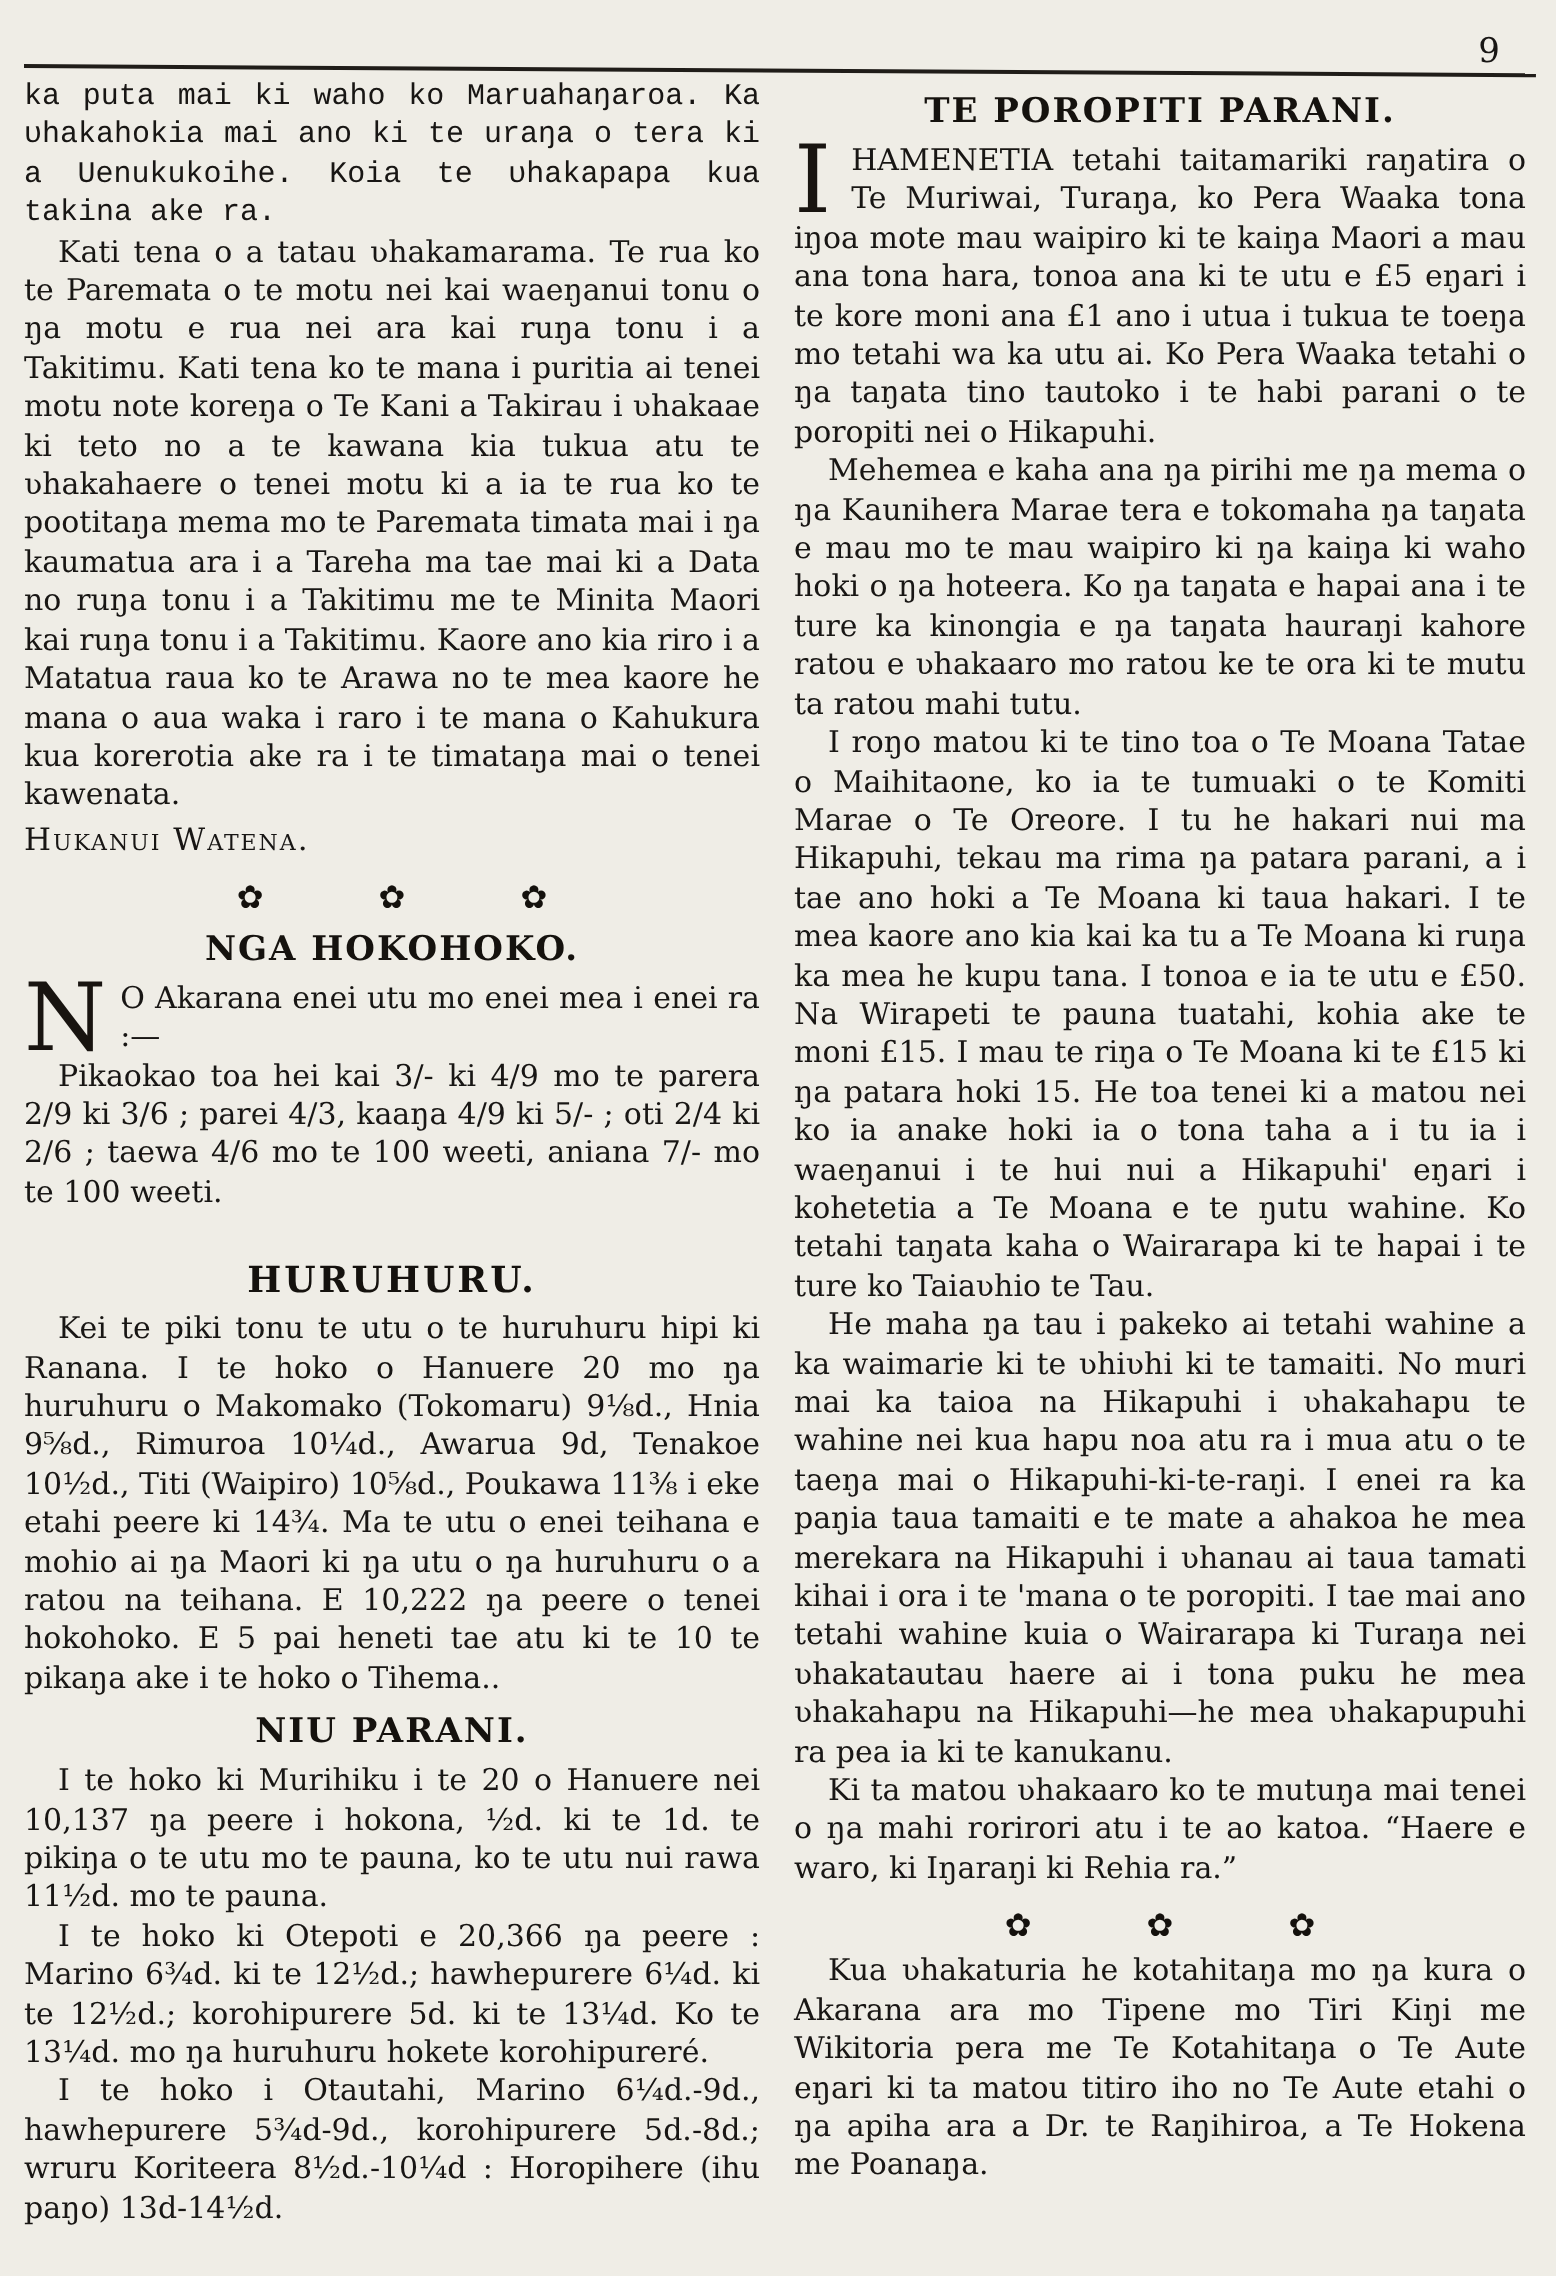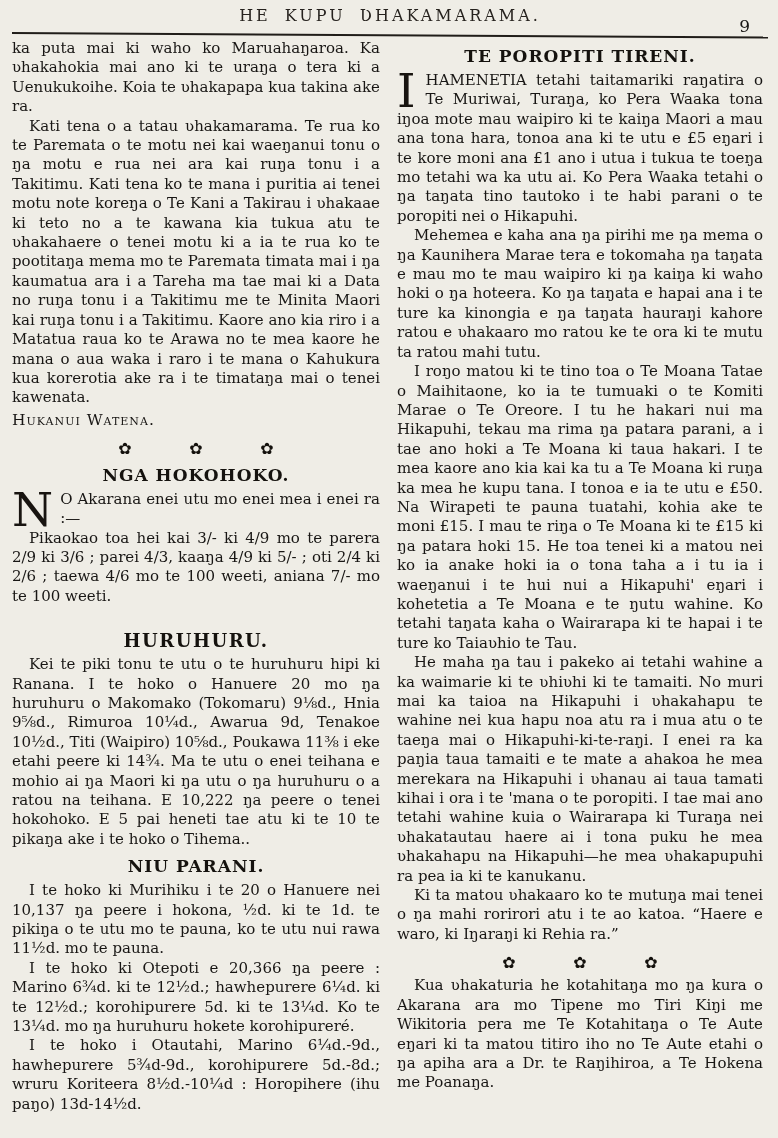--- a/index.html
+++ b/index.html
@@ -35,21 +35,21 @@
   .columns{display:flex;gap:17px;margin-top:5px;}
   .col{width:368px;box-sizing:border-box;}
   .col.right{width:366px;}
   p{
     margin:0;
     font-size:15px;
     line-height:19.4px;
     text-align:justify;
     text-indent:17px;
   }
-  p.noindent{text-indent:0;}
+  p.noindent{text-indent:0;font-family:Liberation Mono, monospace;}
   .signature{
     padding-right:38px;
     font-variant:small-caps;
     letter-spacing:1px;
     font-size:15.5px;
     line-height:20px;
     margin-top:2px;
   }
   .note{
     text-align:center;
@@ -93,21 +93,20 @@
   }
   .dropcap.narrow{padding-right:10px;}
   .dc-para{text-indent:0;}
 </style>
 </head>
 <body>
 
 <div class="page">
 
   <div class="masthead">
-    <div class="title">HE KUPU ƲHAKAMARAMA.</div>
     <div class="pageno">9</div>
   </div>
   <hr class="rule">
 
   <div class="columns">
 
     <div class="col left">
       <p class="noindent">ka puta mai ki waho ko Maruahaŋaroa. Ka ʋhakahokia mai ano ki te uraŋa o tera ki a Uenukukoihe. Koia te ʋhakapapa kua takina ake ra.</p>
       <p>Kati tena o a tatau ʋhakamarama. Te rua ko te Paremata o te motu nei kai waeŋanui tonu o ŋa motu e rua nei ara kai ruŋa tonu i a Takitimu. Kati tena ko te mana i puritia ai tenei motu note koreŋa o Te Kani a Takirau i ʋhakaae ki teto no a te kawana kia tukua atu te ʋhakahaere o tenei motu ki a ia te rua ko te pootitaŋa mema mo te Paremata timata mai i ŋa kaumatua ara i a Tareha ma tae mai ki a Data no ruŋa tonu i a Takitimu me te Minita Maori kai ruŋa tonu i a Takitimu. Kaore ano kia riro i a Matatua raua ko te Arawa no te mea kaore he mana o aua waka i raro i te mana o Kahukura kua korerotia ake ra i te timataŋa mai o tenei kawenata.</p>
       <div class="signature">Hukanui Watena.</div>
@@ -120,21 +119,21 @@
       <h3>HURUHURU.</h3>
       <p>Kei te piki tonu te utu o te huruhuru hipi ki Ranana. I te hoko o Hanuere 20 mo ŋa huruhuru o Makomako (Tokomaru) 9⅛d., Hnia 9⅝d., Rimuroa 10¼d., Awarua 9d, Tenakoe 10½d., Titi (Waipiro) 10⅝d., Poukawa 11⅜ i eke etahi peere ki 14¾. Ma te utu o enei teihana e mohio ai ŋa Maori ki ŋa utu o ŋa huruhuru o a ratou na teihana. E 10,222 ŋa peere o tenei hokohoko. E 5 pai heneti tae atu ki te 10 te pikaŋa ake i te hoko o Tihema..</p>
 
       <h2>NIU PARANI.</h2>
       <p>I te hoko ki Murihiku i te 20 o Hanuere nei 10,137 ŋa peere i hokona, ½d. ki te 1d. te pikiŋa o te utu mo te pauna, ko te utu nui rawa 11½d. mo te pauna.</p>
       <p>I te hoko ki Otepoti e 20,366 ŋa peere : Marino 6¾d. ki te 12½d.; hawhepurere 6¼d. ki te 12½d.; korohipurere 5d. ki te 13¼d. Ko te 13¼d. mo ŋa huruhuru hokete korohipureré.</p>
       <p>I te hoko i Otautahi, Marino 6¼d.-9d., hawhepurere 5¾d-9d., korohipurere 5d.-8d.; wruru Koriteera 8½d.-10¼d : Horopihere (ihu paŋo) 13d-14½d.</p>
     </div>
 
     <div class="col right">
-      <h2>TE POROPITI TIRENI.</h2>
+      <h2>TE POROPITI PARANI.</h2>
       <p class="dc-para"><span class="dropcap narrow">I</span><span>HAMENETIA tetahi taitamariki raŋatira o Te Muriwai, Turaŋa, ko Pera Waaka tona iŋoa mote mau waipiro ki te kaiŋa Maori a mau ana tona hara, tonoa ana ki te utu e £5 eŋari i te kore moni ana £1 ano i utua i tukua te toeŋa mo tetahi wa ka utu ai. Ko Pera Waaka tetahi o ŋa taŋata tino tautoko i te habi parani o te poropiti nei o Hikapuhi.</span></p>
       <p>Mehemea e kaha ana ŋa pirihi me ŋa mema o ŋa Kaunihera Marae tera e tokomaha ŋa taŋata e mau mo te mau waipiro ki ŋa kaiŋa ki waho hoki o ŋa hoteera. Ko ŋa taŋata e hapai ana i te ture ka kinongia e ŋa taŋata hauraŋi kahore ratou e ʋhakaaro mo ratou ke te ora ki te mutu ta ratou mahi tutu.</p>
       <p>I roŋo matou ki te tino toa o Te Moana Tatae o Maihitaone, ko ia te tumuaki o te Komiti Marae o Te Oreore. I tu he hakari nui ma Hikapuhi, tekau ma rima ŋa patara parani, a i tae ano hoki a Te Moana ki taua hakari. I te mea kaore ano kia kai ka tu a Te Moana ki ruŋa ka mea he kupu tana. I tonoa e ia te utu e £50. Na Wirapeti te pauna tuatahi, kohia ake te moni £15. I mau te riŋa o Te Moana ki te £15 ki ŋa patara hoki 15. He toa tenei ki a matou nei ko ia anake hoki ia o tona taha a i tu ia i waeŋanui i te hui nui a Hikapuhi' eŋari i kohetetia a Te Moana e te ŋutu wahine. Ko tetahi taŋata kaha o Wairarapa ki te hapai i te ture ko Taiaʋhio te Tau.</p>
       <p>He maha ŋa tau i pakeko ai tetahi wahine a ka waimarie ki te ʋhiʋhi ki te tamaiti. No muri mai ka taioa na Hikapuhi i ʋhakahapu te wahine nei kua hapu noa atu ra i mua atu o te taeŋa mai o Hikapuhi-ki-te-raŋi. I enei ra ka paŋia taua tamaiti e te mate a ahakoa he mea merekara na Hikapuhi i ʋhanau ai taua tamati kihai i ora i te 'mana o te poropiti. I tae mai ano tetahi wahine kuia o Wairarapa ki Turaŋa nei ʋhakatautau haere ai i tona puku he mea ʋhakahapu na Hikapuhi—he mea ʋhakapupuhi ra pea ia ki te kanukanu.</p>
       <p>Ki ta matou ʋhakaaro ko te mutuŋa mai tenei o ŋa mahi rorirori atu i te ao katoa. “Haere e waro, ki Iŋaraŋi ki Rehia ra.”</p>
 
       <div class="ornaments">✿ ✿ ✿</div>
 
       <p>Kua ʋhakaturia he kotahitaŋa mo ŋa kura o Akarana ara mo Tipene mo Tiri Kiŋi me Wikitoria pera me Te Kotahitaŋa o Te Aute eŋari ki ta matou titiro iho no Te Aute etahi o ŋa apiha ara a Dr. te Raŋihiroa, a Te Hokena me Poanaŋa.</p>
     </div>

